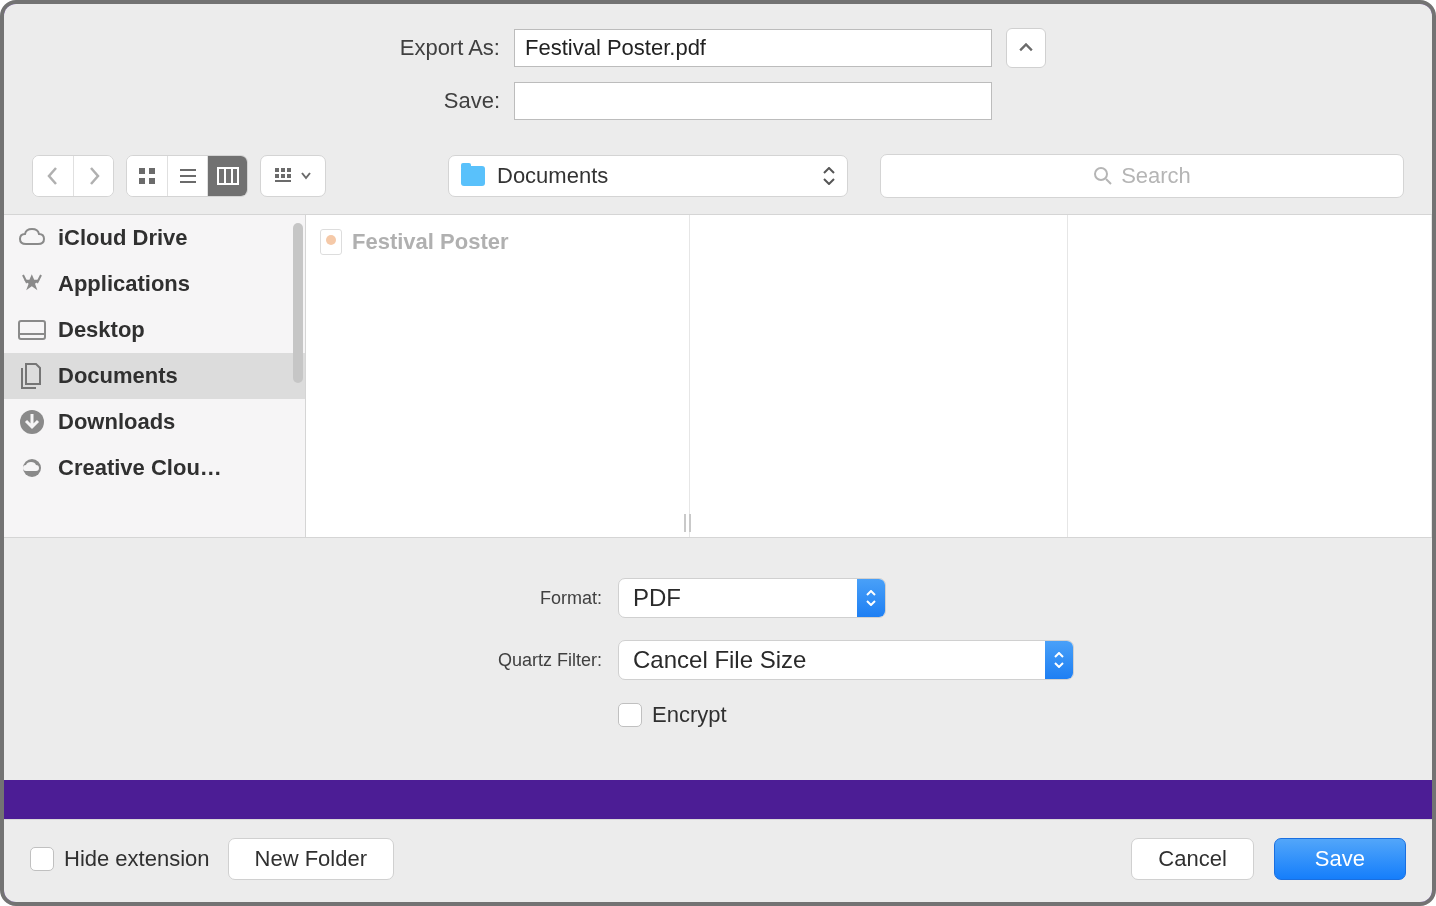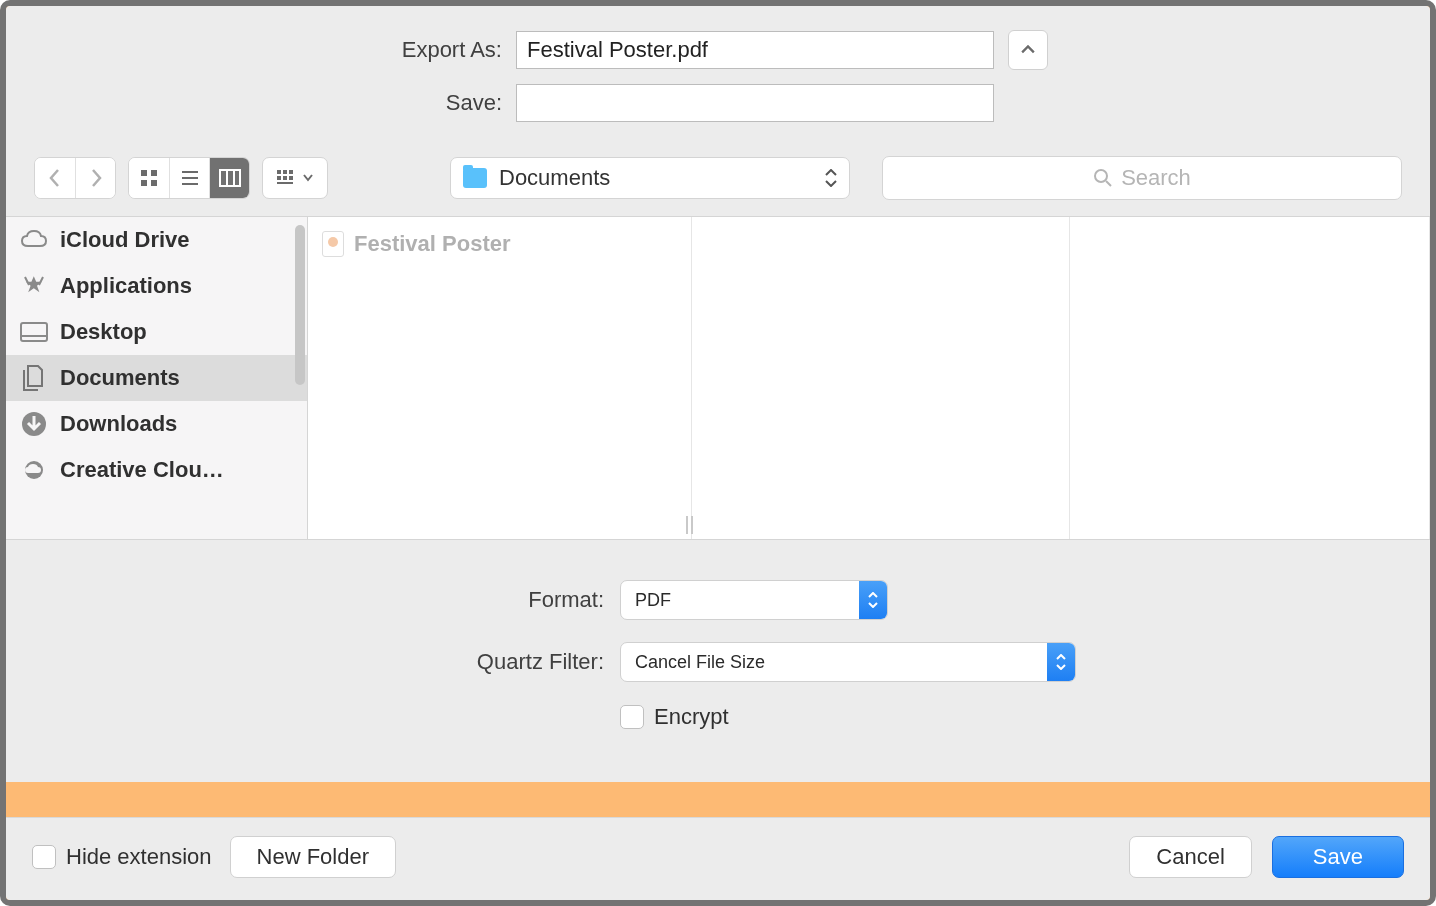--- a/index.html
+++ b/index.html
@@ -6,23 +6,23 @@
     body {
       font-family: -apple-system, BlinkMacSystemFont, "Helvetica Neue", sans-serif;
       background: #fff;
       width: 1436px;
       height: 906px;
       overflow: hidden;
     }
     .window {
       width: 1436px;
       height: 906px;
-      background: #fdba74;
-      border: 6px solid #737373;
-      border-radius: 10px;
+      background: #4c1d95;
+      border: 4px solid #737373;
+      border-radius: 16px;
       display: flex;
       flex-direction: column;
       overflow: hidden;
     }
     .top-section {
       padding: 24px 30px 18px 30px;
       background: #ececec;
     }
     .form-row {
       display: flex;
@@ -251,33 +251,33 @@
       background: #ececec;
     }
     .opt-row {
       display: flex;
       align-items: center;
       margin-bottom: 22px;
     }
     .opt-label {
       width: 584px;
       text-align: right;
-      font-size: 22px;
+      font-size: 18px;
       color: #404040;
       padding-right: 16px;
     }
     .mac-select {
       height: 40px;
       background: #fff;
       border: 1px solid #d0d0d0;
       border-radius: 7px;
       display: flex;
       align-items: center;
       padding: 0 0 0 14px;
-      font-size: 18px;
+      font-size: 24px;
       color: #2a2a2a;
       cursor: pointer;
       position: relative;
     }
     .mac-select .sel-text { flex: 1; padding-right: 40px; }
     .sel-arrows {
       width: 28px;
       height: 38px;
       background: linear-gradient(#49a0f8, #1e7ff3);
       border-radius: 0 6px 6px 0;

